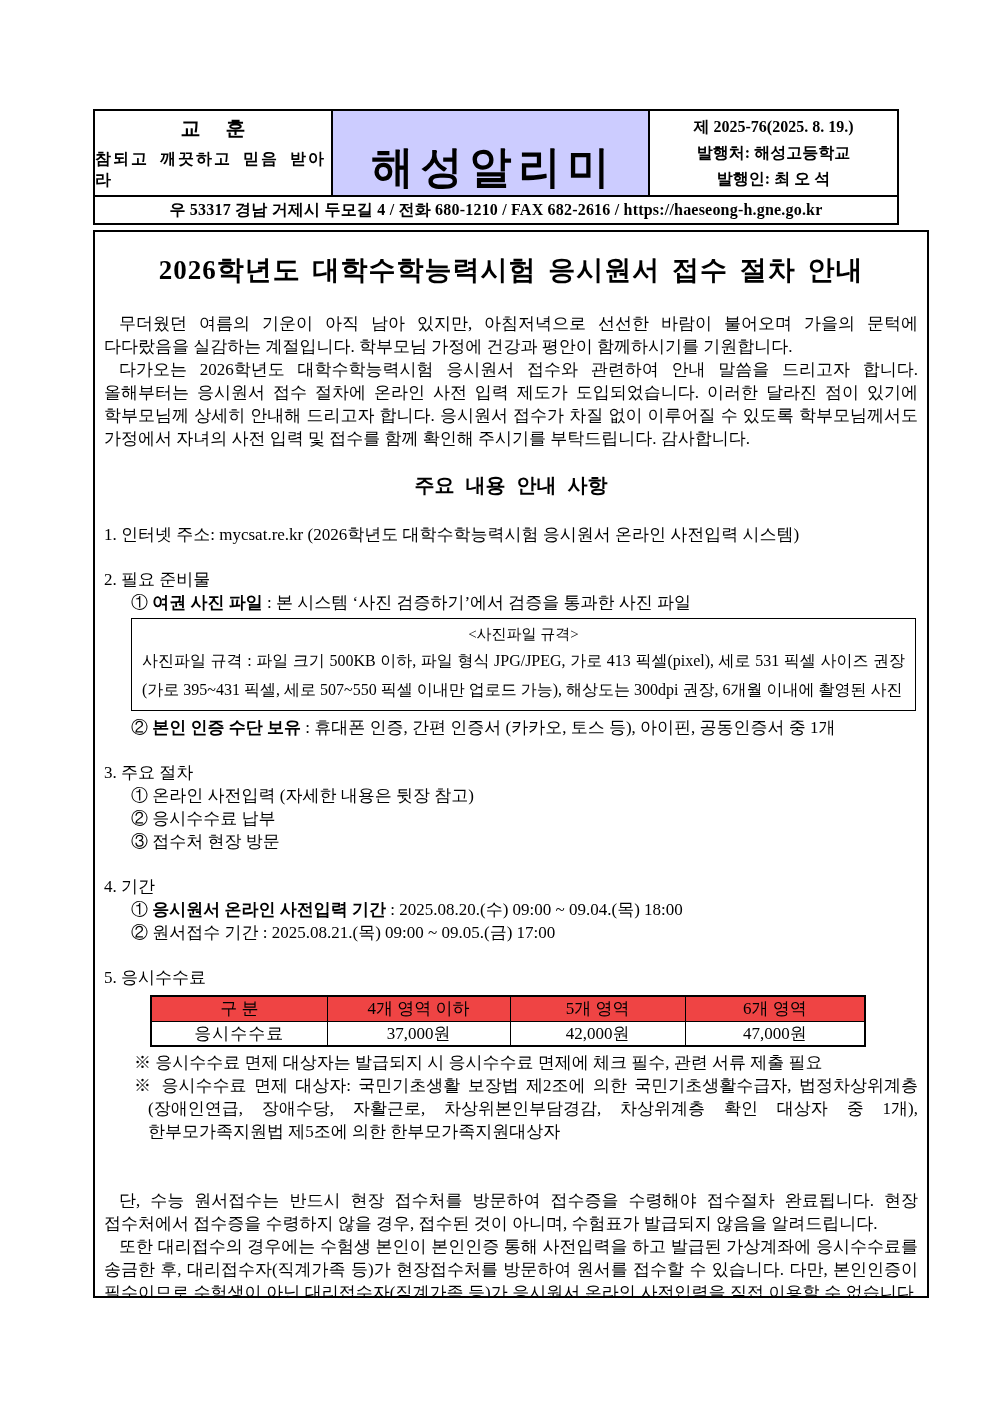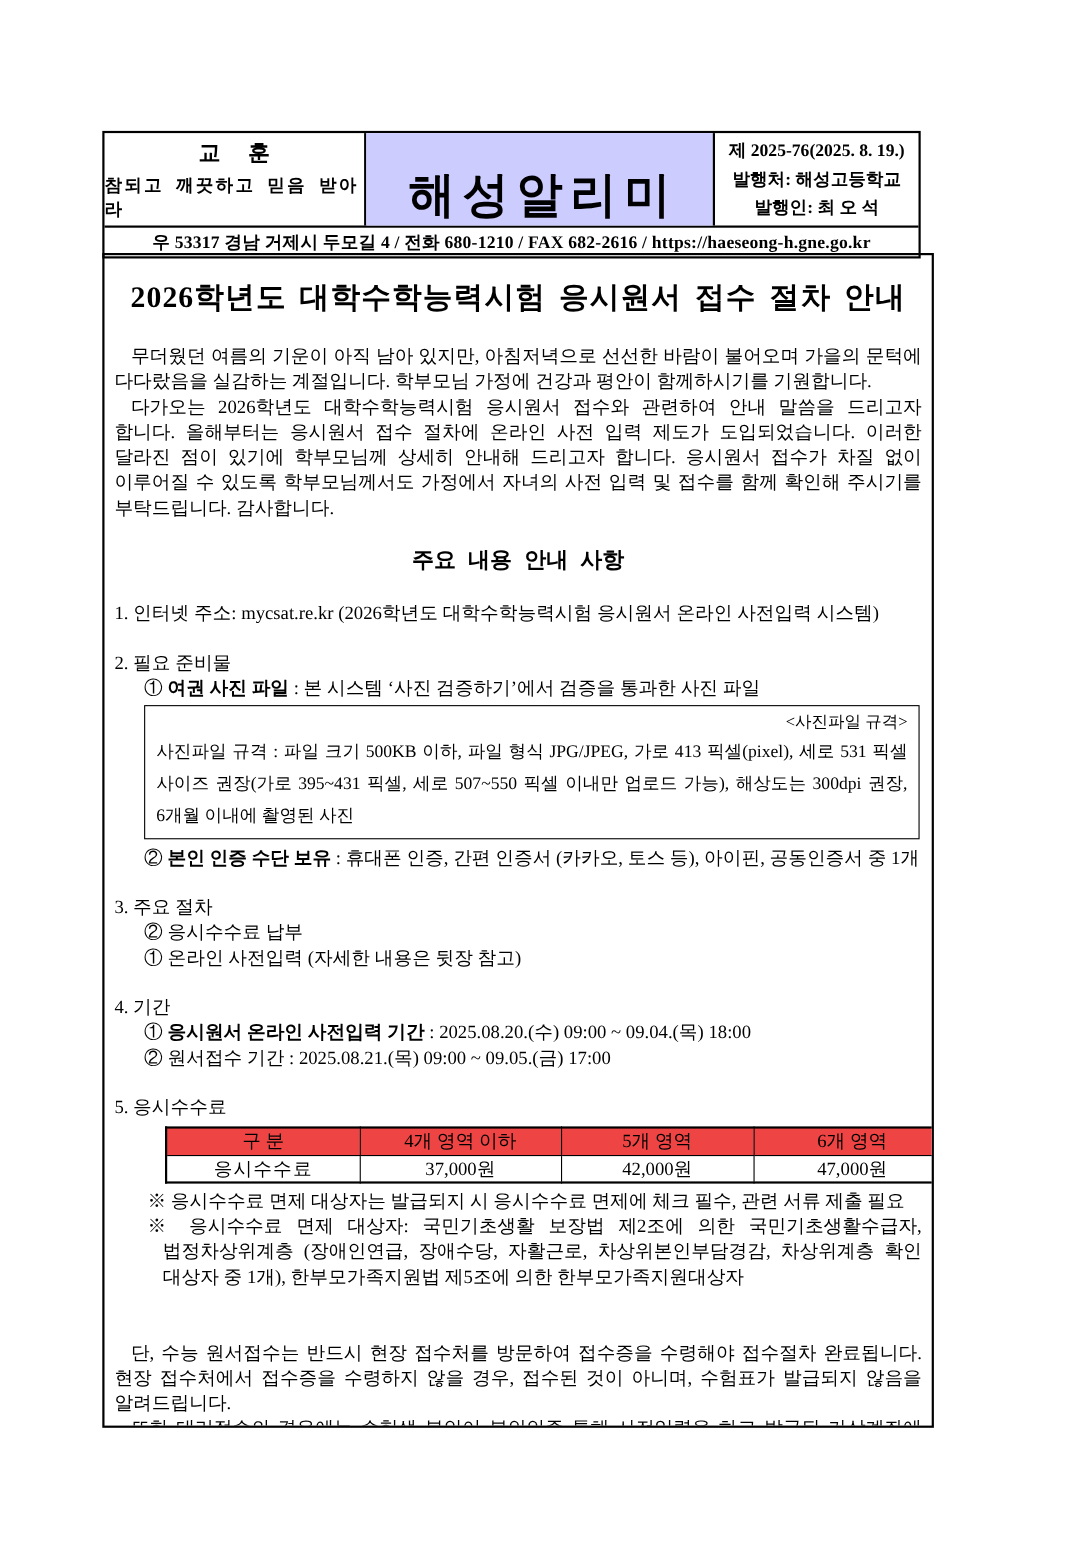--- a/index.html
+++ b/index.html
@@ -5,21 +5,21 @@
   * { margin: 0; padding: 0; box-sizing: border-box; }
   html, body { background: #ffffff; }
   body {
     width: 992px; height: 1403px; position: relative;
     font-family: "Liberation Serif", "DejaVu Serif", serif;
     color: #000;
   }
 
   
   .masthead {
-    position: absolute; left: 93px; top: 119px; width: 744px;
+    position: absolute; left: 93px; top: 109px; width: 806px;
     border: 2px solid #000;
   }
   .masthead-top { display: flex; height: 84px; align-items: stretch; }
   .motto-cell {
     width: 238px; border-right: 2px solid #000;
     display: flex; flex-direction: column; justify-content: center; align-items: center; gap: 7px;
   }
   .motto-label { font-size: 20px; font-weight: bold; letter-spacing: 10px; text-indent: 10px; }
   .motto-text  { font-size: 16px; font-weight: bold; letter-spacing: 2px; word-spacing: 5px; }
   .banner-cell {
@@ -36,21 +36,21 @@
     font-size: 16px; font-weight: bold;
   }
   .contact-bar {
     border-top: 2px solid #000; height: 28px;
     display: flex; justify-content: center; align-items: center;
     font-size: 16px; font-weight: bold; letter-spacing: 0.2px;
   }
 
   
   .main-box {
-    position: absolute; left: 93px; top: 230px; width: 756px; height: 1068px;
+    position: absolute; left: 93px; top: 230px; width: 836px; height: 1068px;
     border: 2px solid #000; padding: 12px 9px 0 9px; overflow: hidden;
   }
   .doc-title {
     text-align: center; font-size: 27px; font-weight: bold; letter-spacing: 1px;
     margin: 8px 0 24px 0; word-spacing: 4px;
   }
   .para {
     font-size: 17px; line-height: 23px; text-align: justify;
     text-indent: 15px; word-break: keep-all;
   }
@@ -59,21 +59,21 @@
     margin: 22px 0 24px 0; word-spacing: 6px;
   }
   .doc-item { font-size: 17px; line-height: 23px; word-break: keep-all; }
   .mt-item { margin-top: 22px; }
   .sub-item { padding-left: 27px; font-size: 17px; line-height: 23px; word-break: keep-all; }
   .bold { font-weight: bold; }
 
   .photo-spec-box {
     border: 1px solid #000; margin: 4px 2px 5px 27px; padding: 3px 10px 6px 10px;
   }
-  .photo-spec-title { text-align: right; font-size: 15px; line-height: 24px; }
+  .photo-spec-title { text-align: center; font-size: 15px; line-height: 24px; }
   .photo-spec-body  { font-size: 16px; line-height: 29px; text-align: justify; word-break: keep-all; }
 
   
   .fee-table {
     border-collapse: collapse; margin: 6px 0 4px 46px; width: 714px;
     table-layout: fixed; font-size: 17px;
   }
   .fee-table td {
     border: 1px solid #000; text-align: center; height: 25px; padding: 0;
   }
@@ -125,22 +125,23 @@
   <div class="sub-item"><span>① </span><span class="bold">여권 사진 파일</span><span> : 본 시스템 ‘사진 검증하기’에서 검증을 통과한 사진 파일</span></div>
 
   <div class="photo-spec-box">
     <div class="photo-spec-title">&lt;사진파일 규격&gt;</div>
     <div class="photo-spec-body">사진파일 규격 : 파일 크기 500KB 이하, 파일 형식 JPG/JPEG, 가로 413 픽셀(pixel), 세로 531 픽셀 사이즈 권장(가로 395~431 픽셀, 세로 507~550 픽셀 이내만 업로드 가능), 해상도는 300dpi 권장, 6개월 이내에 촬영된 사진</div>
   </div>
 
   <div class="sub-item"><span>② </span><span class="bold">본인 인증 수단 보유</span><span> : 휴대폰 인증, 간편 인증서 (카카오, 토스 등), 아이핀, 공동인증서  중 1개</span></div>
 
   <div class="doc-item mt-item">3. 주요 절차</div>
+  <div class="sub-item">① 온라인 사전입력 (자세한 내용은 뒷장 참고)</div>
   <div class="sub-item">② 응시수수료 납부</div>
-  <div class="sub-item">① 온라인 사전입력 (자세한 내용은 뒷장 참고)</div>
+  <div class="sub-item">③ 접수처 현장 방문</div>
 
   <div class="doc-item mt-item">4. 기간</div>
   <div class="sub-item"><span>① </span><span class="bold">응시원서 온라인 사전입력 기간</span><span> : 2025.08.20.(수) 09:00 ~ 09.04.(목) 18:00</span></div>
   <div class="sub-item">② 원서접수 기간 : 2025.08.21.(목) 09:00 ~ 09.05.(금) 17:00</div>
 
   <div class="doc-item mt-item">5. 응시수수료</div>
 
   <table class="fee-table">
     <colgroup>
         <col class="c0">

